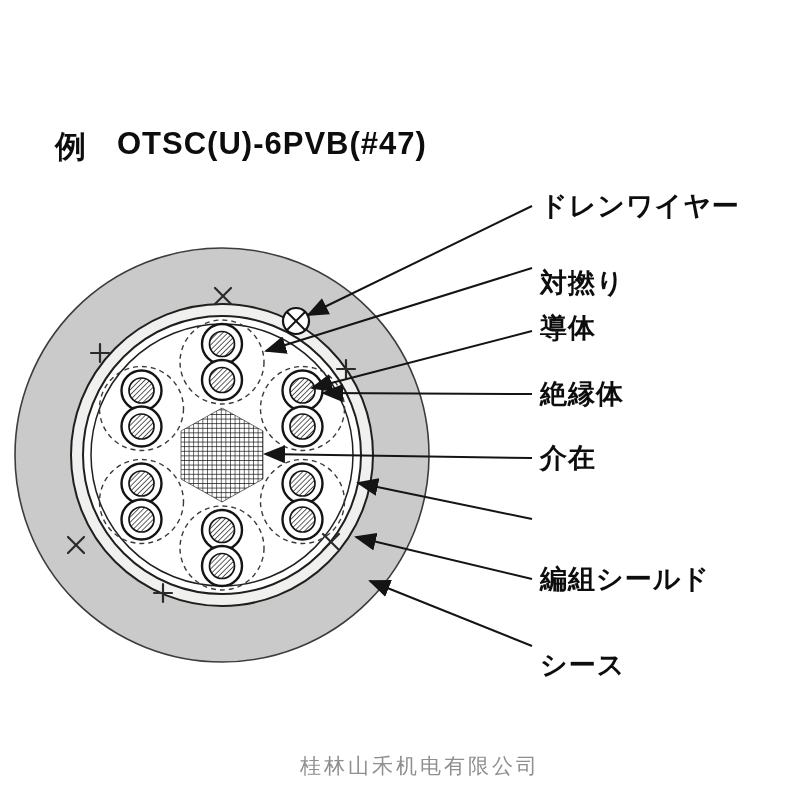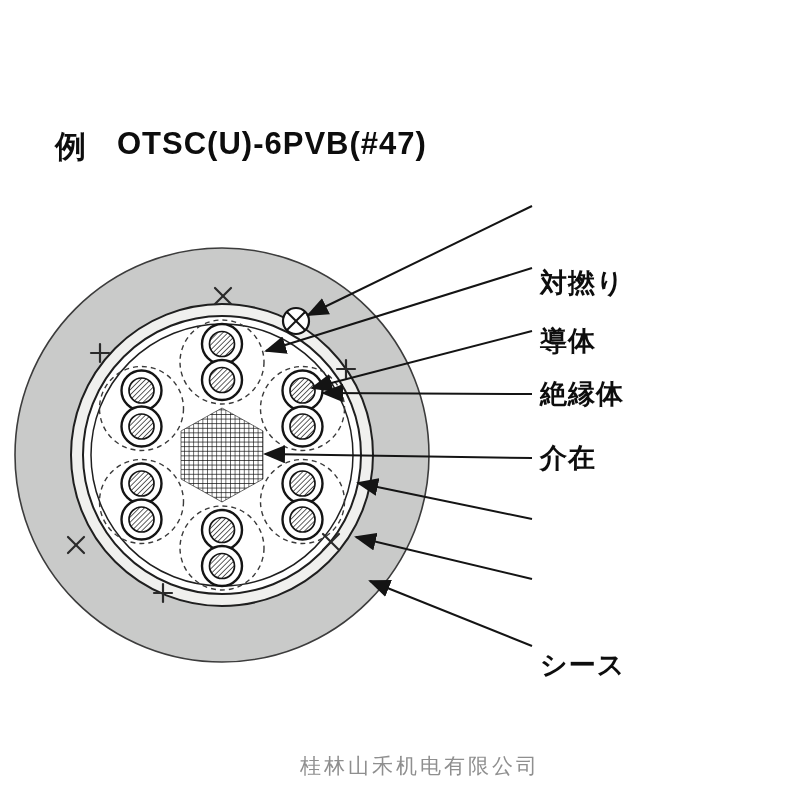--- a/index.html
+++ b/index.html
@@ -141,21 +141,23 @@
     <line class="leader" x1="532" y1="206" x2="308" y2="315" marker-end="url(#arrow)"></line>
     <line class="leader" x1="532" y1="268" x2="266" y2="351" marker-end="url(#arrow)"></line>
     <line class="leader" x1="532" y1="331" x2="312" y2="388" marker-end="url(#arrow)"></line>
     <line class="leader" x1="532" y1="394" x2="323" y2="393" marker-end="url(#arrow)"></line>
     <line class="leader" x1="532" y1="458" x2="265" y2="454" marker-end="url(#arrow)"></line>
     <line class="leader" x1="532" y1="519" x2="358" y2="483" marker-end="url(#arrow)"></line>
     <line class="leader" x1="532" y1="579" x2="356" y2="537" marker-end="url(#arrow)"></line>
     <line class="leader" x1="532" y1="646" x2="370" y2="581" marker-end="url(#arrow)"></line>
   </svg>
 
+  <div class="lbl" style="top:191px">ドレンワイヤー</div>
   <div class="lbl" style="top:268px">対撚り</div>
-  <div class="lbl" style="top:326px">導体</div>
+  <div class="lbl" style="top:313px">導体</div>
   <div class="lbl" style="top:379px">絶縁体</div>
   <div class="lbl" style="top:443px">介在</div>
+  <div class="lbl" style="top:564px">編組シールド</div>
   <div class="lbl" style="top:650px">シース</div>
 
   <div class="watermark">桂林山禾机电有限公司</div>
 
 </div>
 
 </body></html>

